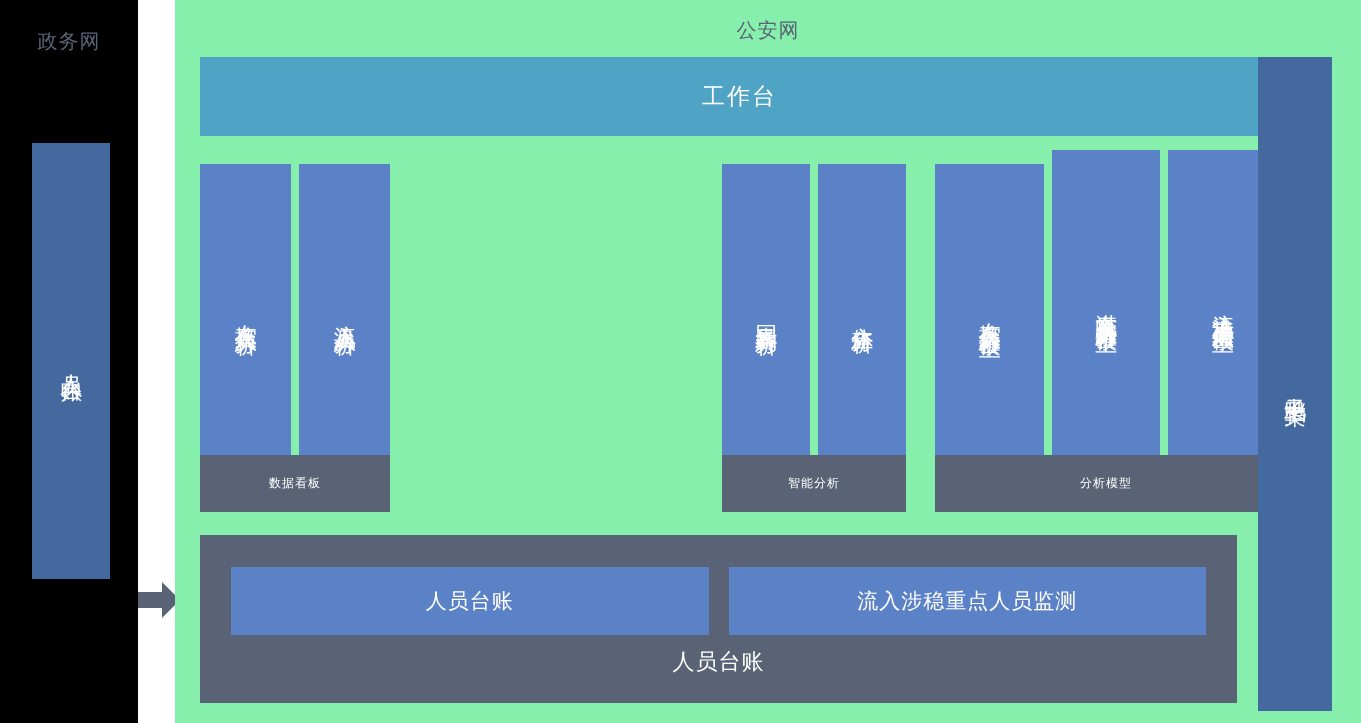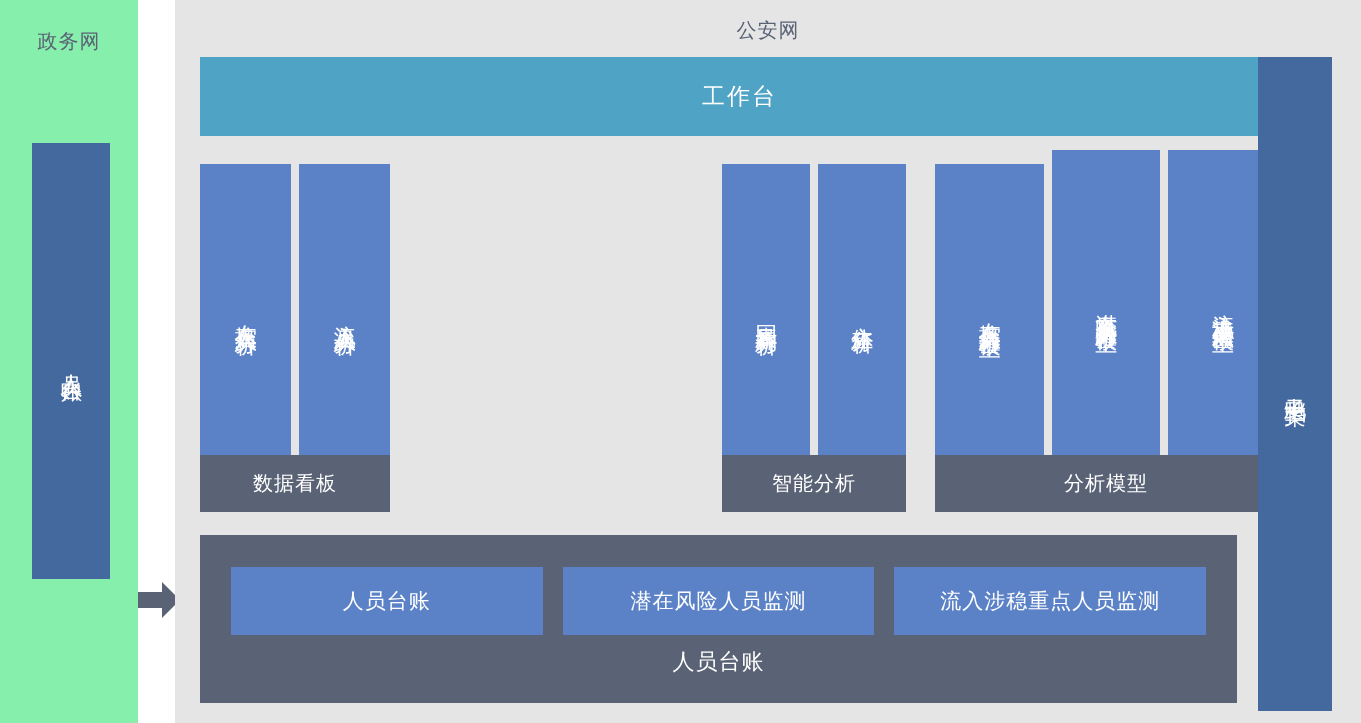--- a/index.html
+++ b/index.html
@@ -16,21 +16,21 @@
     height: 723px;
     overflow: hidden;
     background: #ffffff;
   }
 
   
   .left-zone {
     position: absolute;
     left: 0; top: 0;
     width: 138px; height: 723px;
-    background: #86efac;
+    background: #000000;
   }
   .left-title {
     position: absolute;
     left: 0; top: 28px;
     width: 138px;
     text-align: center;
     font-size: 20px;
     color: #5A6375;
     letter-spacing: 1px;
   }
@@ -58,21 +58,21 @@
     position: absolute;
     left: 138px; top: 582px;
     width: 42px; height: 36px;
   }
 
   
   .main-zone {
     position: absolute;
     left: 175px; top: 0;
     width: 1186px; height: 723px;
-    background: #e5e5e5;
+    background: #86efac;
   }
   .main-title {
     position: absolute;
     left: 0; top: 17px;
     width: 1186px;
     text-align: center;
     font-size: 20px;
     color: #5A6375;
     letter-spacing: 1px;
   }
@@ -130,21 +130,21 @@
     left: 0; right: 0;
     top: 305px;
     height: 57px;
     background: #5A6375;
     display: flex;
     align-items: center;
     justify-content: center;
   }
   .group-bar span {
     color: #ffffff;
-    font-size: 20px;
+    font-size: 12px;
     letter-spacing: 1px;
   }
 
   
   .bottom-panel {
     position: absolute;
     left: 200px; top: 535px;
     width: 1037px; height: 168px;
     background: #5A6375;
   }
@@ -254,21 +254,20 @@
           <div class="group-bar">
             <span>分析模型</span>
           </div>
         </div>
       </div>
   </div>
 
   <div class="bottom-panel">
     <div class="bottom-buttons">
         <div class="bottom-btn">人员台账</div>
-        <div class="bottom-btn">潜在风险人员监测</div>
         <div class="bottom-btn">流入涉稳重点人员监测</div>
       </div>
     <div class="bottom-caption">人员台账</div>
   </div>
 
   <div class="archive-panel">
     <span class="vtext">电子档案</span>
   </div>
 
 </div>

